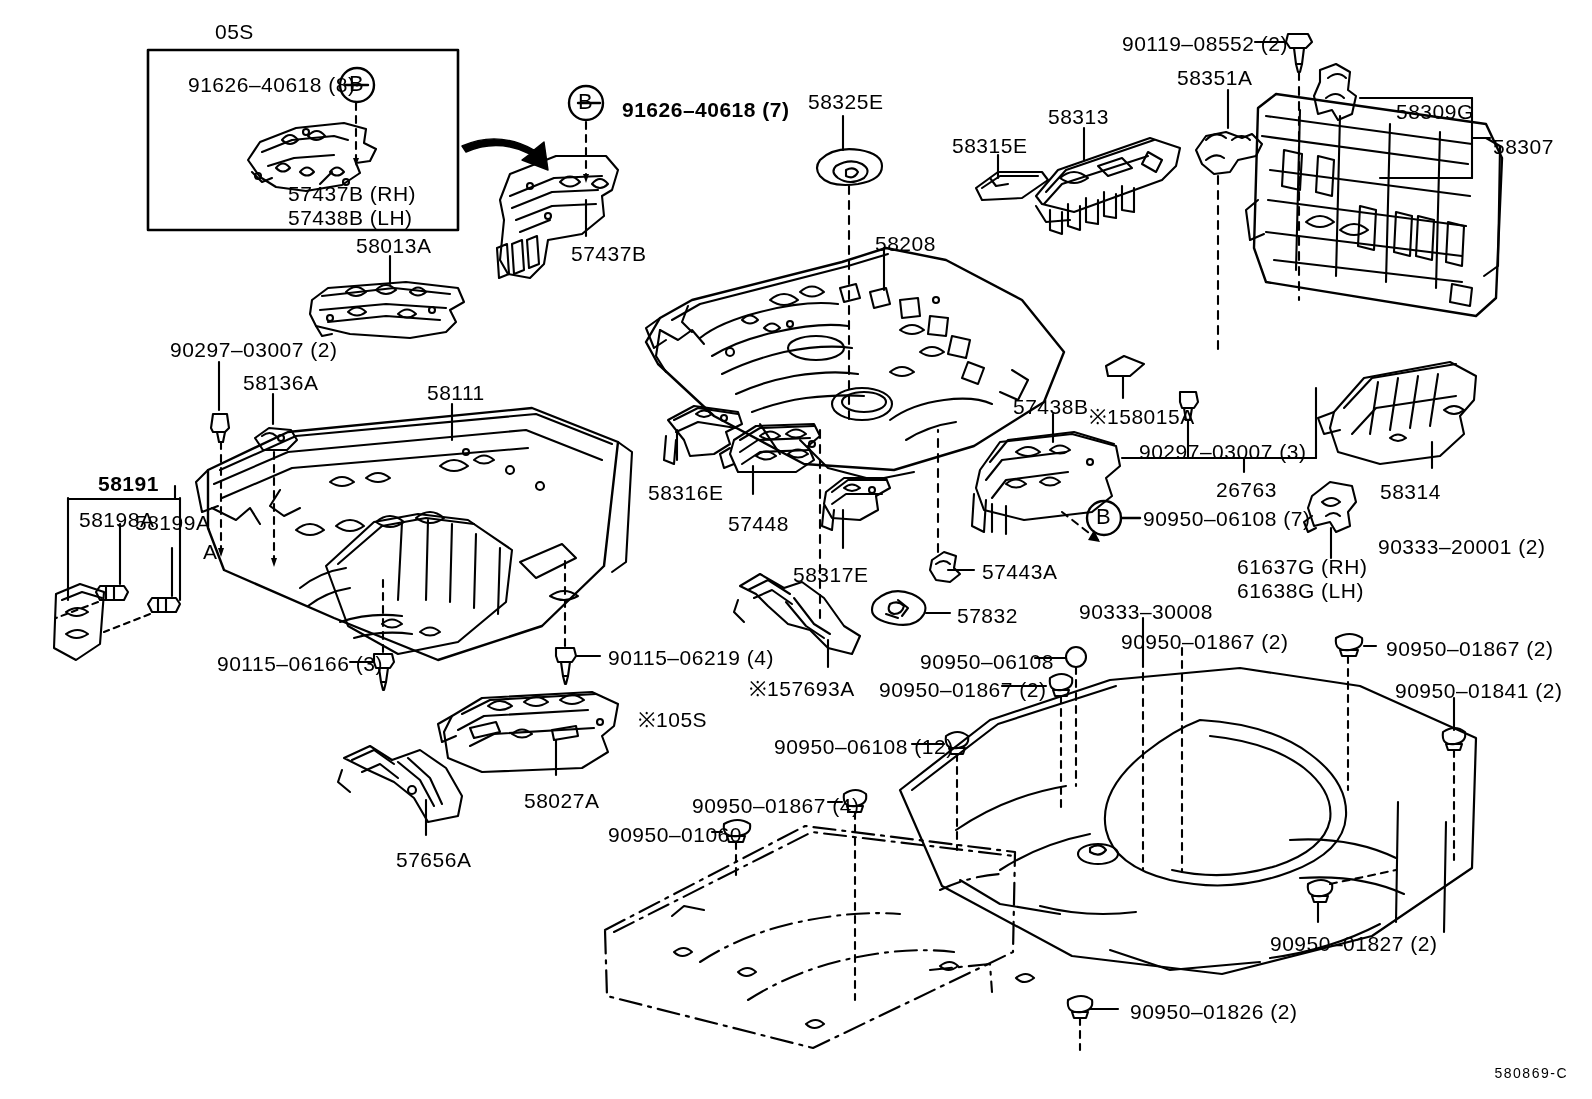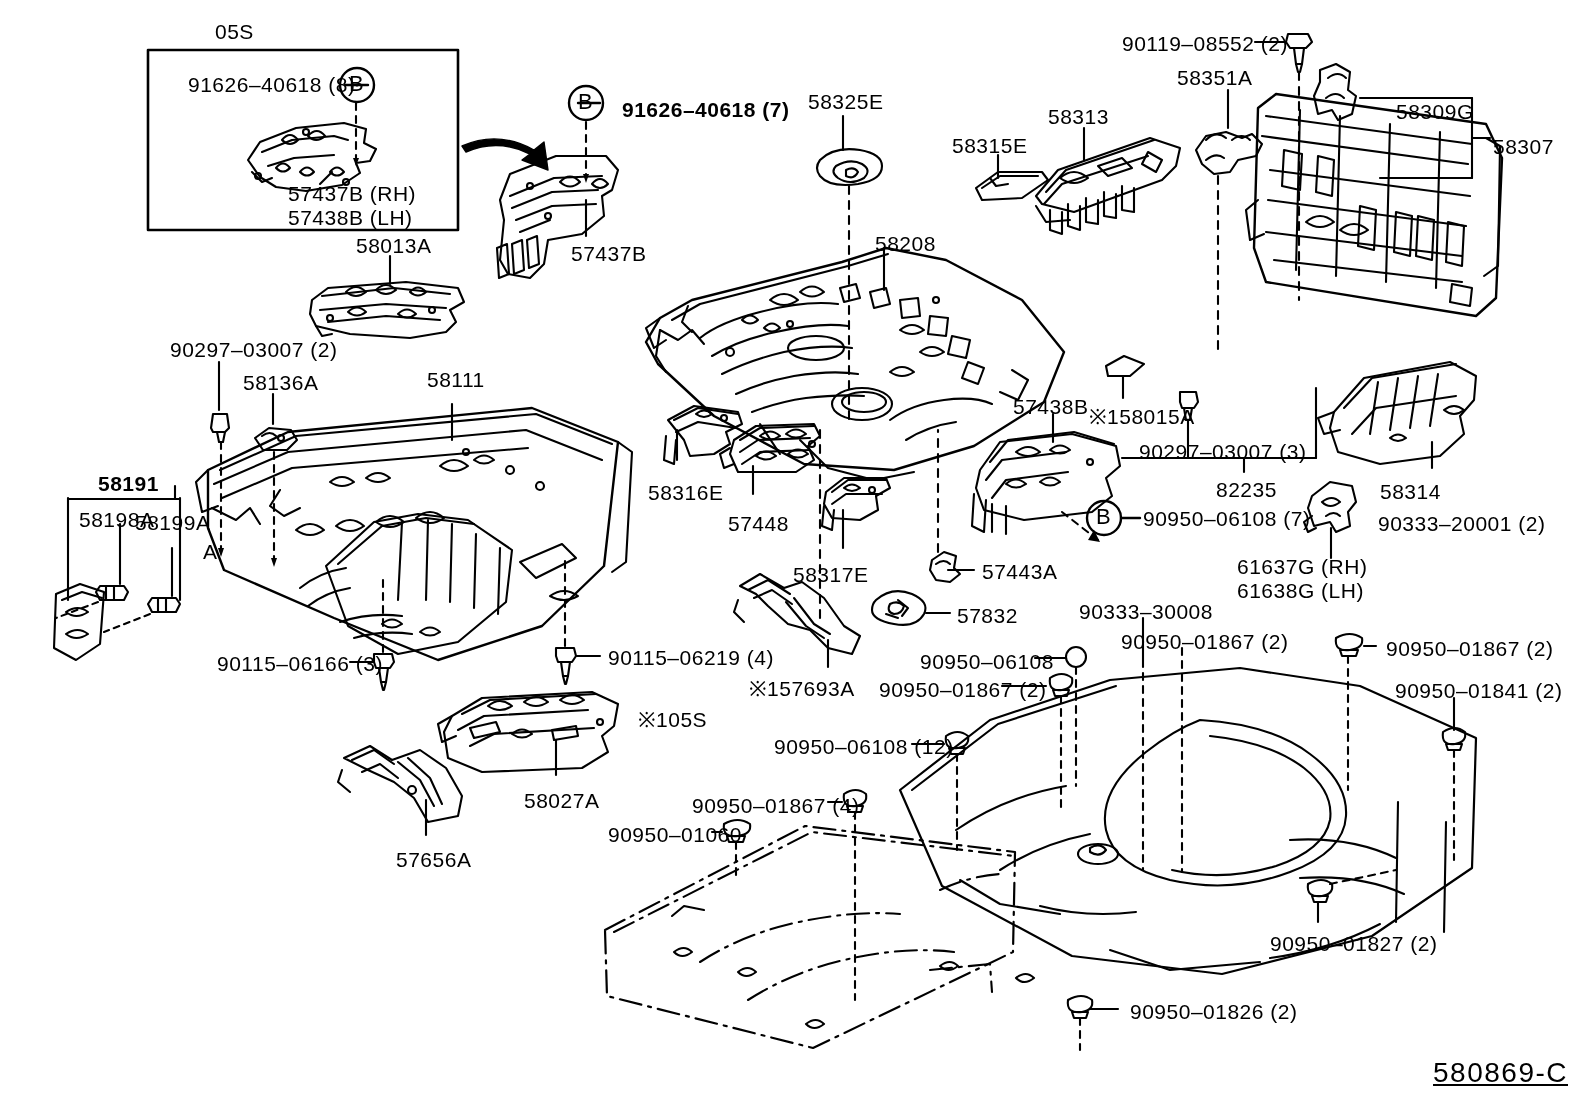--- a/index.html
+++ b/index.html
@@ -2,21 +2,21 @@
 <html><head>
 <meta charset="utf-8">
 <style>
   html,body{margin:0;padding:0;background:#ffffff;}
   body{font-family:"Liberation Sans",sans-serif;}
   #sheet{position:relative;width:1592px;height:1099px;background:#fff;overflow:hidden;}
   .lbl{position:absolute;font-family:"Liberation Sans",sans-serif;font-size:21px;color:#000;
        white-space:pre;letter-spacing:0.5px;line-height:24px;}
   .lbl.big{font-size:22px;}
   #artwork{position:absolute;left:0;top:0;width:1592px;height:1099px;}
-  .sheetcode{position:absolute;right:24px;bottom:14px;font-size:28px;letter-spacing:1.5px;text-decoration:underline;}
+  .sheetcode{position:absolute;right:24px;bottom:14px;font-size:14px;letter-spacing:1.5px;}
 </style>
 </head>
 <body>
 
 <div id="sheet">
 
   <svg id="artwork" viewBox="0 0 1592 1099" xmlns="http://www.w3.org/2000/svg">
     <g fill="none" stroke="#000" stroke-width="2.1" stroke-linejoin="round" stroke-linecap="round">
 
       <g>
@@ -588,36 +588,36 @@
       <div class="lbl" style="left: 808px; top: 90px;">58325E</div>
       <div class="lbl" style="left: 860px; top: 232px; margin-left: 15px;">58208</div>
       <div class="lbl" style="left: 952px; top: 134px;">58315E</div>
       <div class="lbl" style="left: 1048px; top: 105px;">58313</div>
       <div class="lbl" style="left: 1177px; top: 66px;">58351A</div>
       <div class="lbl" style="left: 1122px; top: 32px;">90119–08552 (2)</div>
       <div class="lbl" style="left: 1396px; top: 100px;">58309G</div>
       <div class="lbl" style="left: 1493px; top: 135px;">58307</div>
       <div class="lbl" style="left: 170px; top: 338px;">90297–03007 (2)</div>
       <div class="lbl" style="left: 243px; top: 371px;">58136A</div>
-      <div class="lbl" style="left: 427px; top: 368px;">58111</div>
+      <div class="lbl" style="left: 427px; top: 381px;">58111</div>
       <div class="lbl" style="left: 98px; top: 472px; font-weight: bold;">58191</div>
       <div class="lbl" style="left: 79px; top: 508px;">58198A</div>
       <div class="lbl" style="left: 135px; top: 511px;">58199A</div>
       <div class="lbl" style="left: 648px; top: 481px;">58316E</div>
       <div class="lbl" style="left: 728px; top: 512px;">57448</div>
       <div class="lbl" style="left: 793px; top: 563px;">58317E</div>
       <div class="lbl" style="left: 982px; top: 560px;">57443A</div>
       <div class="lbl" style="left: 957px; top: 604px;">57832</div>
       <div class="lbl" style="left: 1013px; top: 395px;">57438B</div>
       <div class="lbl" style="left: 1089px; top: 405px;">※158015A</div>
       <div class="lbl" style="left: 1139px; top: 440px;">90297–03007 (3)</div>
-      <div class="lbl" style="left: 1216px; top: 478px;">82235</div>
+      <div class="lbl" style="left: 1216px; top: 478px;">26763</div>
       <div class="lbl" style="left: 1143px; top: 507px;">90950–06108 (7)</div>
       <div class="lbl" style="left: 1380px; top: 480px;">58314</div>
-      <div class="lbl" style="left: 1378px; top: 512px;">90333–20001 (2)</div>
+      <div class="lbl" style="left: 1378px; top: 535px;">90333–20001 (2)</div>
       <div class="lbl" style="left: 1237px; top: 555px;">61637G (RH)</div>
       <div class="lbl" style="left: 1237px; top: 579px;">61638G (LH)</div>
       <div class="lbl" style="left: 217px; top: 652px;">90115–06166 (3)</div>
       <div class="lbl" style="left: 608px; top: 646px;">90115–06219 (4)</div>
       <div class="lbl" style="left: 749px; top: 677px;">※157693A</div>
       <div class="lbl" style="left: 638px; top: 708px;">※105S</div>
       <div class="lbl" style="left: 524px; top: 789px;">58027A</div>
       <div class="lbl" style="left: 396px; top: 848px;">57656A</div>
       <div class="lbl" style="left: 920px; top: 650px;">90950–06108</div>
       <div class="lbl" style="left: 879px; top: 678px;">90950–01867 (2)</div>

